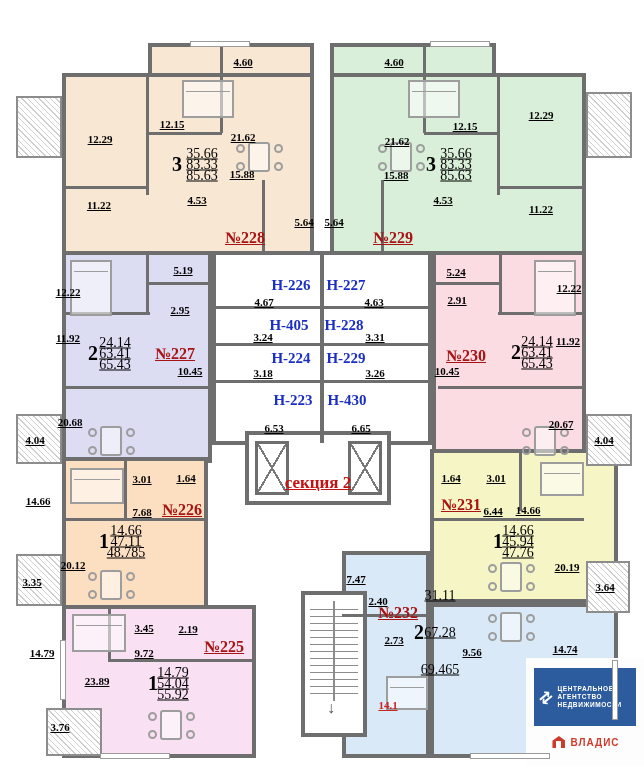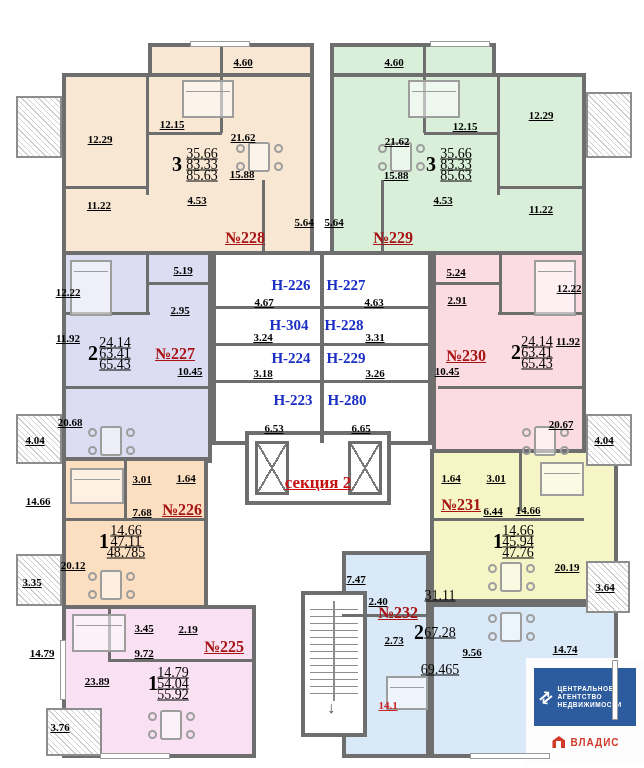--- a/index.html
+++ b/index.html
@@ -312,26 +312,26 @@
       <span class="label dim" style="left: 356px; top: 579px;">7.47</span>
       <span class="label dim" style="left: 378px; top: 601px;">2.40</span>
       <span class="label dim" style="left: 394px; top: 640px;">2.73</span>
       <span class="label dim" style="left: 472px; top: 652px;">9.56</span>
       <span class="label dim" style="left: 565px; top: 649px;">14.74</span>
       <span class="label dim" style="left: 388px; top: 705px; color: rgb(204, 34, 34);">14.1</span>
       <span class="label h-num" style="left: 291px; top: 285px;">Н-226</span>
       <span class="label dim" style="left: 264px; top: 302px;">4.67</span>
       <span class="label h-num" style="left: 346px; top: 285px;">Н-227</span>
       <span class="label dim" style="left: 374px; top: 302px;">4.63</span>
-      <span class="label h-num" style="left: 289px; top: 325px;">Н-304</span>
+      <span class="label h-num" style="left: 289px; top: 325px;">Н-405</span>
       <span class="label dim" style="left: 263px; top: 337px;">3.24</span>
       <span class="label h-num" style="left: 344px; top: 325px;">Н-228</span>
       <span class="label dim" style="left: 375px; top: 337px;">3.31</span>
       <span class="label h-num" style="left: 291px; top: 358px;">Н-224</span>
       <span class="label dim" style="left: 263px; top: 373px;">3.18</span>
       <span class="label h-num" style="left: 346px; top: 358px;">Н-229</span>
       <span class="label dim" style="left: 375px; top: 373px;">3.26</span>
       <span class="label h-num" style="left: 293px; top: 400px;">Н-223</span>
       <span class="label dim" style="left: 274px; top: 428px;">6.53</span>
-      <span class="label h-num" style="left: 347px; top: 400px;">Н-280</span>
+      <span class="label h-num" style="left: 347px; top: 400px;">Н-430</span>
       <span class="label dim" style="left: 361px; top: 428px;">6.65</span>
     </div>
 </div>
 
 </body></html>

